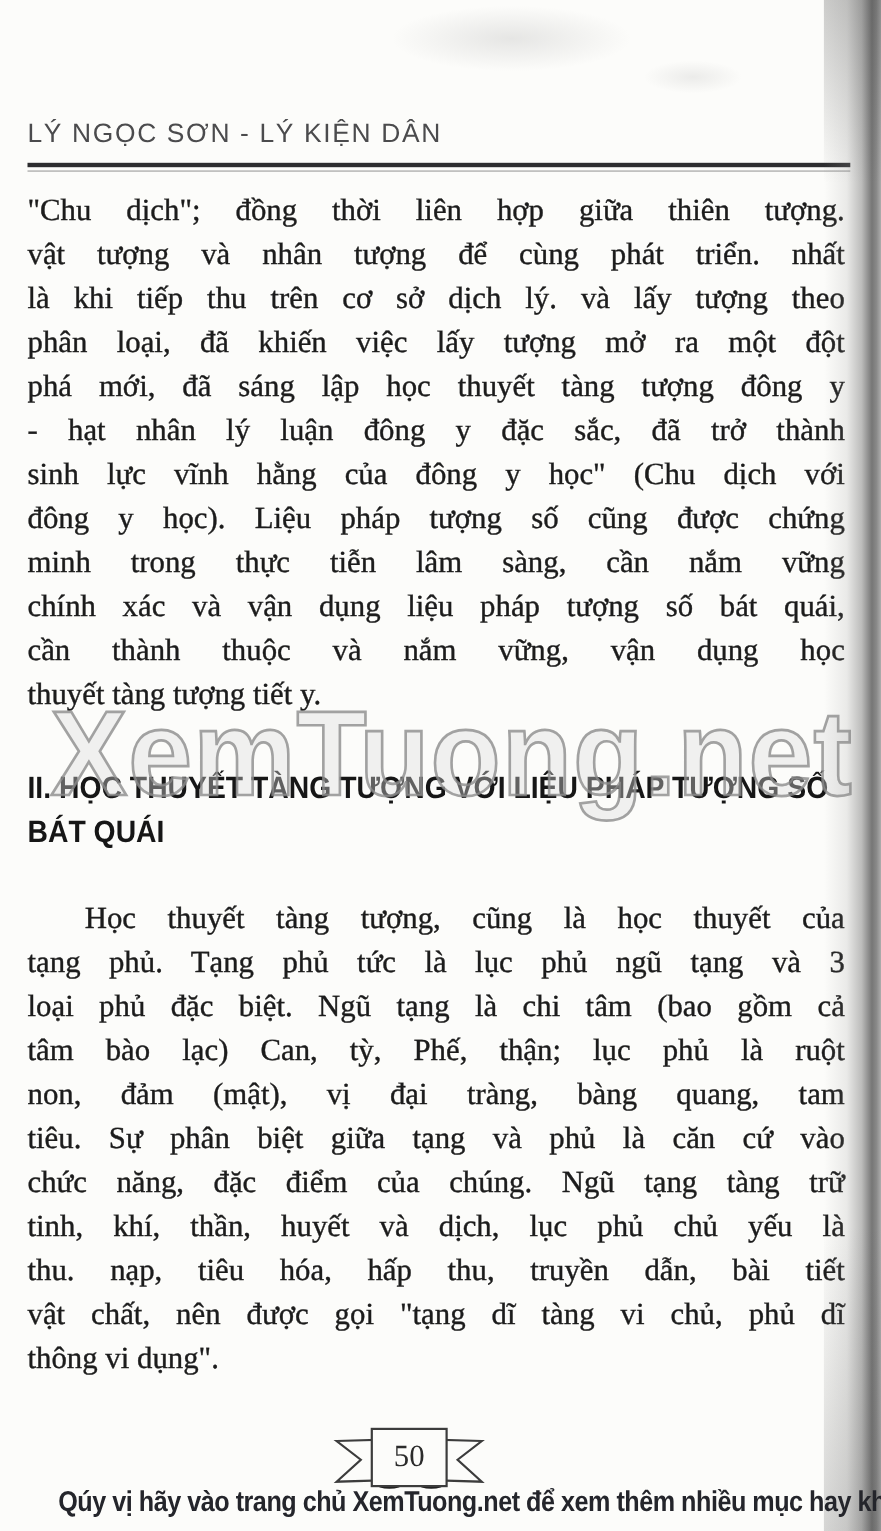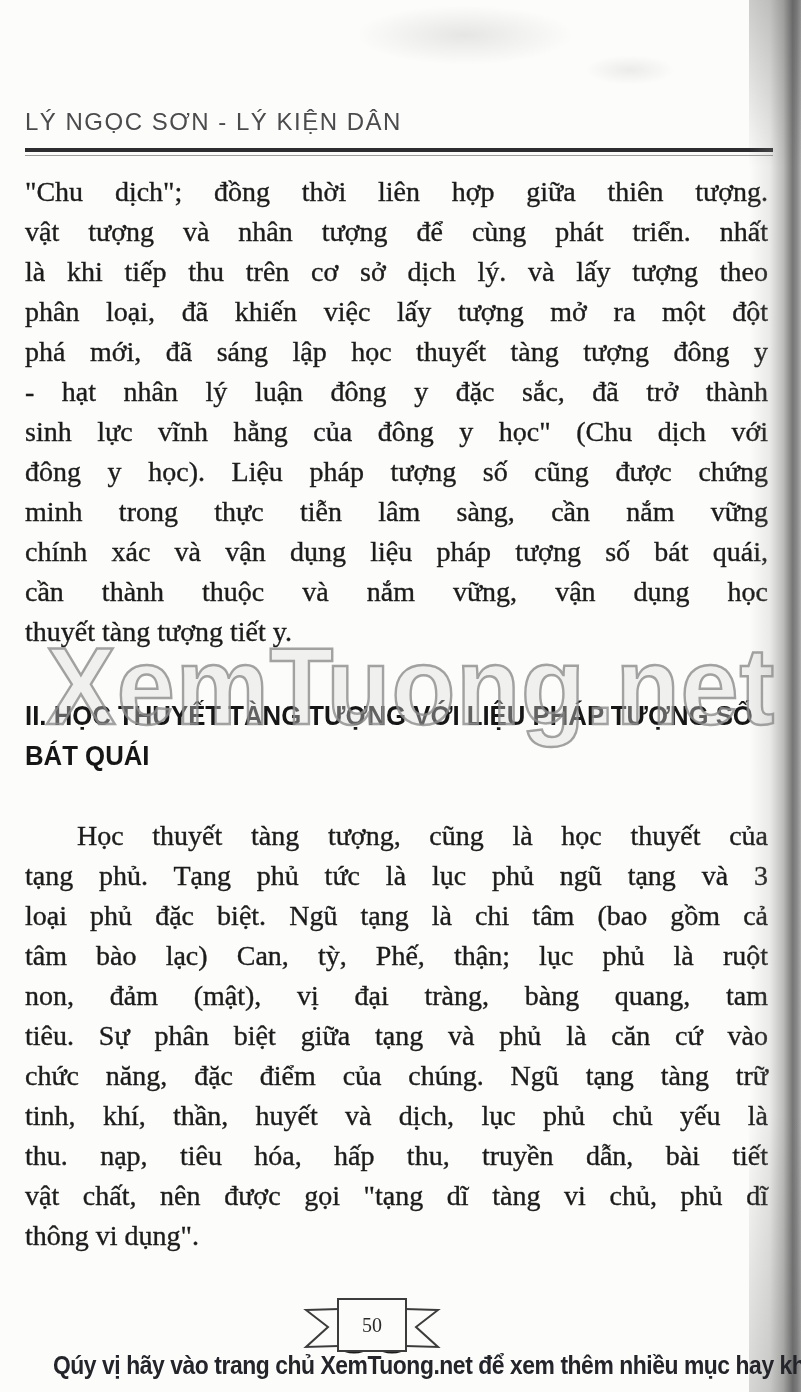--- a/index.html
+++ b/index.html
@@ -92,21 +92,21 @@
     height: 40px; line-height: 40px; white-space: nowrap;
     transform: scaleX(0.92); transform-origin: left center;
   }
 
   
   .ribbon { position: absolute; left: 302px; top: 1296px; width: 140px; height: 62px; z-index: 2; }
   .ribbon svg { position: absolute; left: 0; top: 0; }
   .ribbon .num {
     position: absolute; left: 36px; top: 4px; width: 68px; height: 50px;
     text-align: center; line-height: 50px;
-    font-size: 20px; color: #2b2b2b; font-family: "Liberation Serif", serif;
+    font-size: 28px; color: #2b2b2b; font-family: "Liberation Serif", serif;
   }
 
   
   .footer {
     position: absolute; left: 0; right: 0; top: 1350px; height: 42px;
     text-align: center; z-index: 6;
   }
   .footer .ftext {
     display: inline-block; white-space: nowrap;
     font-family: "Liberation Sans", sans-serif;

